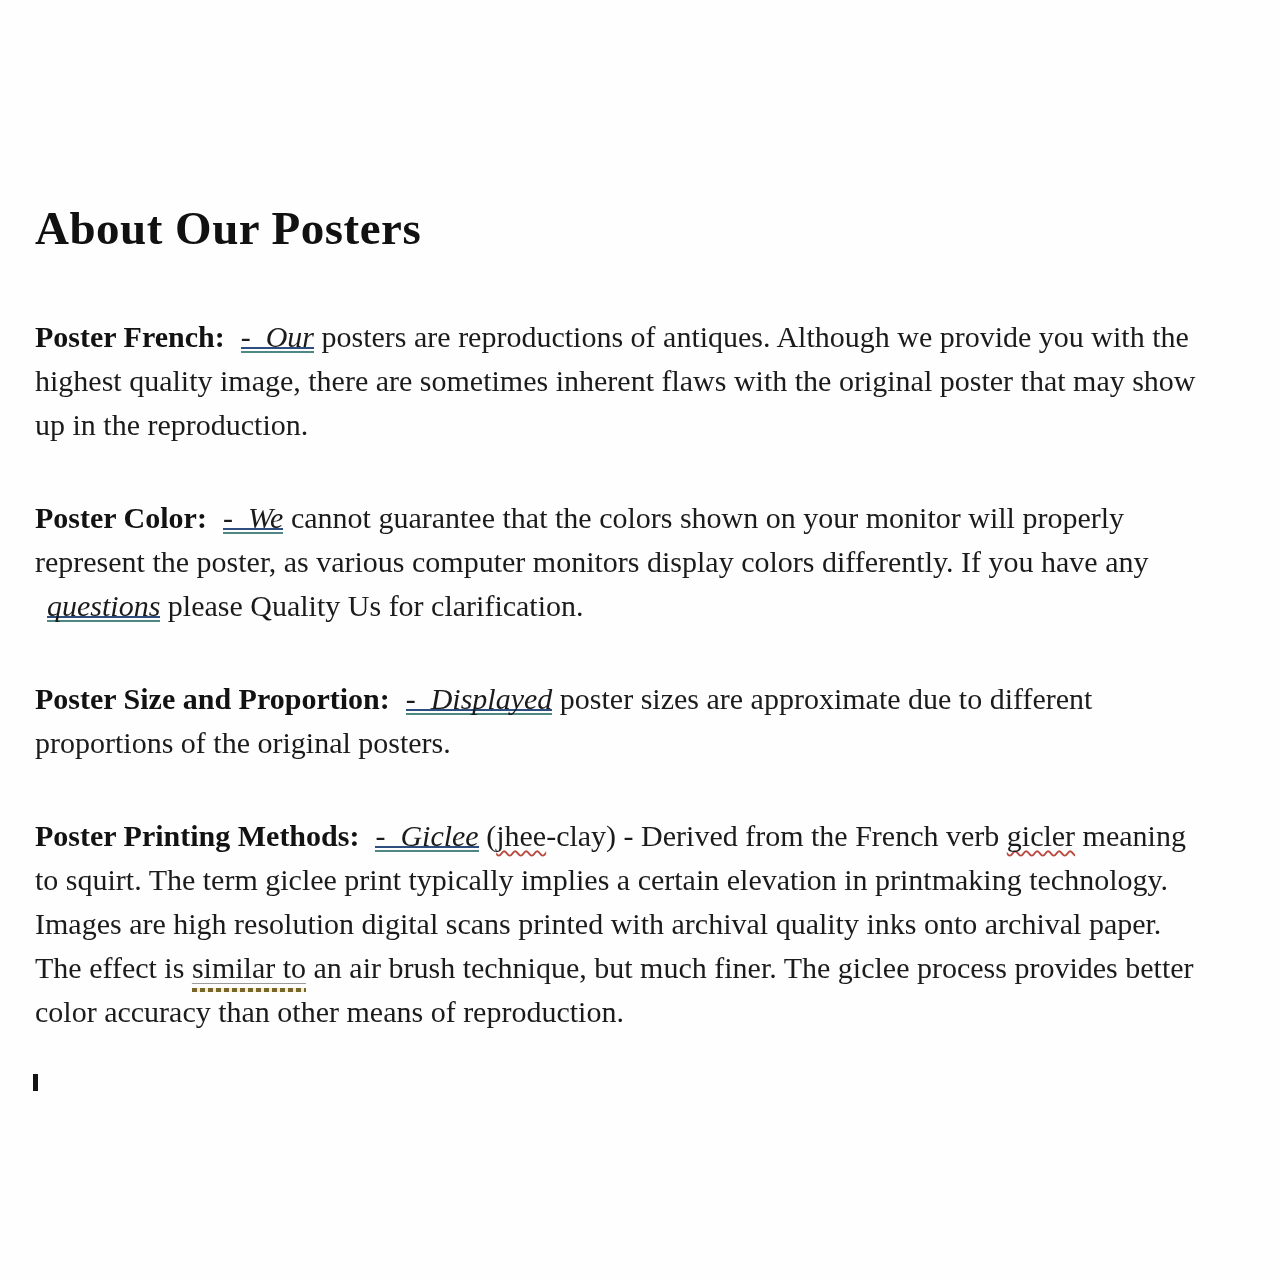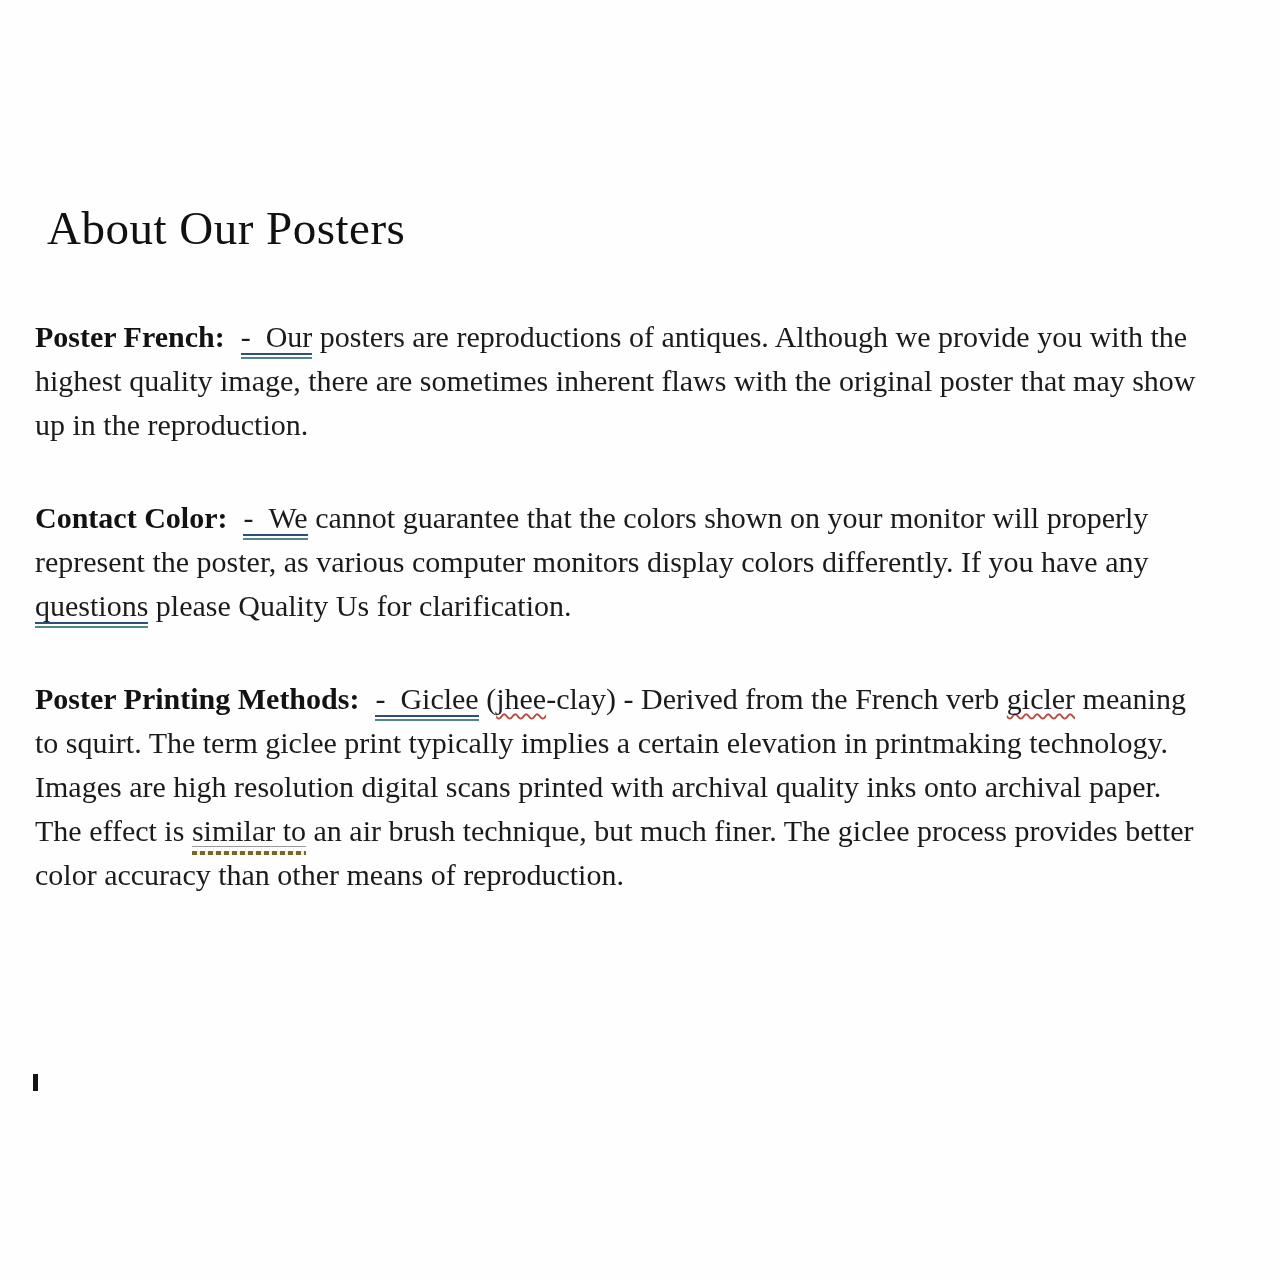--- a/index.html
+++ b/index.html
@@ -18,50 +18,50 @@
   }
   .content {
     position: absolute;
     left: 35px;
     top: 203px;
     width: 1174px;
   }
   h1.title {
     font-size: 47px;
     line-height: 1.1;
-    font-weight: normal;
-    margin: 0 0 60px 12px;
+    font-weight: bold;
+    margin: 0 0 60px 0;
     color: #111111;
     letter-spacing: 0.5px;
   }
   p.para {
     font-size: 30px;
     line-height: 44px;
     margin: 0 0 49px 0;
   }
   p.para:last-of-type { margin-bottom: 1px; }
   .lbl {
     font-weight: bold;
     color: #121212;
   }
   
   .lnk {
     margin-left: 16px;
-    padding-bottom: 6px;
     color: #1b1b1b;
     text-decoration: none;
     background-image:
       linear-gradient(#2d4e7e, #2d4e7e),
       linear-gradient(#4e8784, #4e8784);
     background-size: 100% 2px, 100% 2px;
     background-position: 0 calc(100% - 4px), 0 100%;
     background-repeat: no-repeat;
     cursor: pointer;
+    font-style: italic;
   }
-  .lnk.inline { margin-left: 0; }
+  .lnk.inline { margin-left: 12px; }
   
   .misspell {
     text-decoration: underline wavy #b94a3f;
     text-decoration-thickness: 2px;
     text-underline-offset: 4px;
     text-decoration-skip-ink: none;
   }
   
   .grammar {
     text-decoration: underline;
@@ -87,21 +87,22 @@
 </head>
 <body>
 
 <div class="canvas">
   <div class="content">
 
     <h1 class="title">About Our Posters</h1>
 
     <p class="para"><b class="lbl">Poster French:</b><a class="lnk">-&nbsp;&nbsp;Our</a><span> posters are reproductions of antiques. Although we provide you with the highest quality image, there are sometimes inherent flaws with the original poster that may show up in the reproduction.</span></p>
 
-    <p class="para"><b class="lbl">Contact Color:</b><a class="lnk">-&nbsp;&nbsp;We</a><span> cannot guarantee that the colors shown on your monitor will properly represent the poster, as various computer monitors display colors differently. If you have any </span><a class="lnk inline">questions</a><span> please Quality Us for clarification.</span></p>
+    <p class="para"><b class="lbl">Poster Color:</b><a class="lnk">-&nbsp;&nbsp;We</a><span> cannot guarantee that the colors shown on your monitor will properly represent the poster, as various computer monitors display colors differently. If you have any </span><a class="lnk inline">questions</a><span> please Quality Us for clarification.</span></p>
 
+    <p class="para"><b class="lbl">Poster Size and Proportion:</b><a class="lnk">-&nbsp;&nbsp;Displayed</a><span> poster sizes are approximate due to different proportions of the original posters.</span></p>
 
     <p class="para"><b class="lbl">Poster Printing Methods:</b><a class="lnk">-&nbsp;&nbsp;Giclee</a><span> (</span><span class="misspell">jhee</span><span>-clay) - Derived from the French verb </span><span class="misspell">gicler</span><span> meaning to squirt. The term giclee print typically implies a certain elevation in printmaking technology. Images are high resolution digital scans printed with archival quality inks onto archival paper. The effect is </span><span class="grammar">similar to</span><span> an air brush technique, but much finer. The giclee process provides better color accuracy than other means of reproduction.</span></p>
 
   </div>
 
   <div class="cursor-mark"></div>
 </div>
 
 </body></html>

